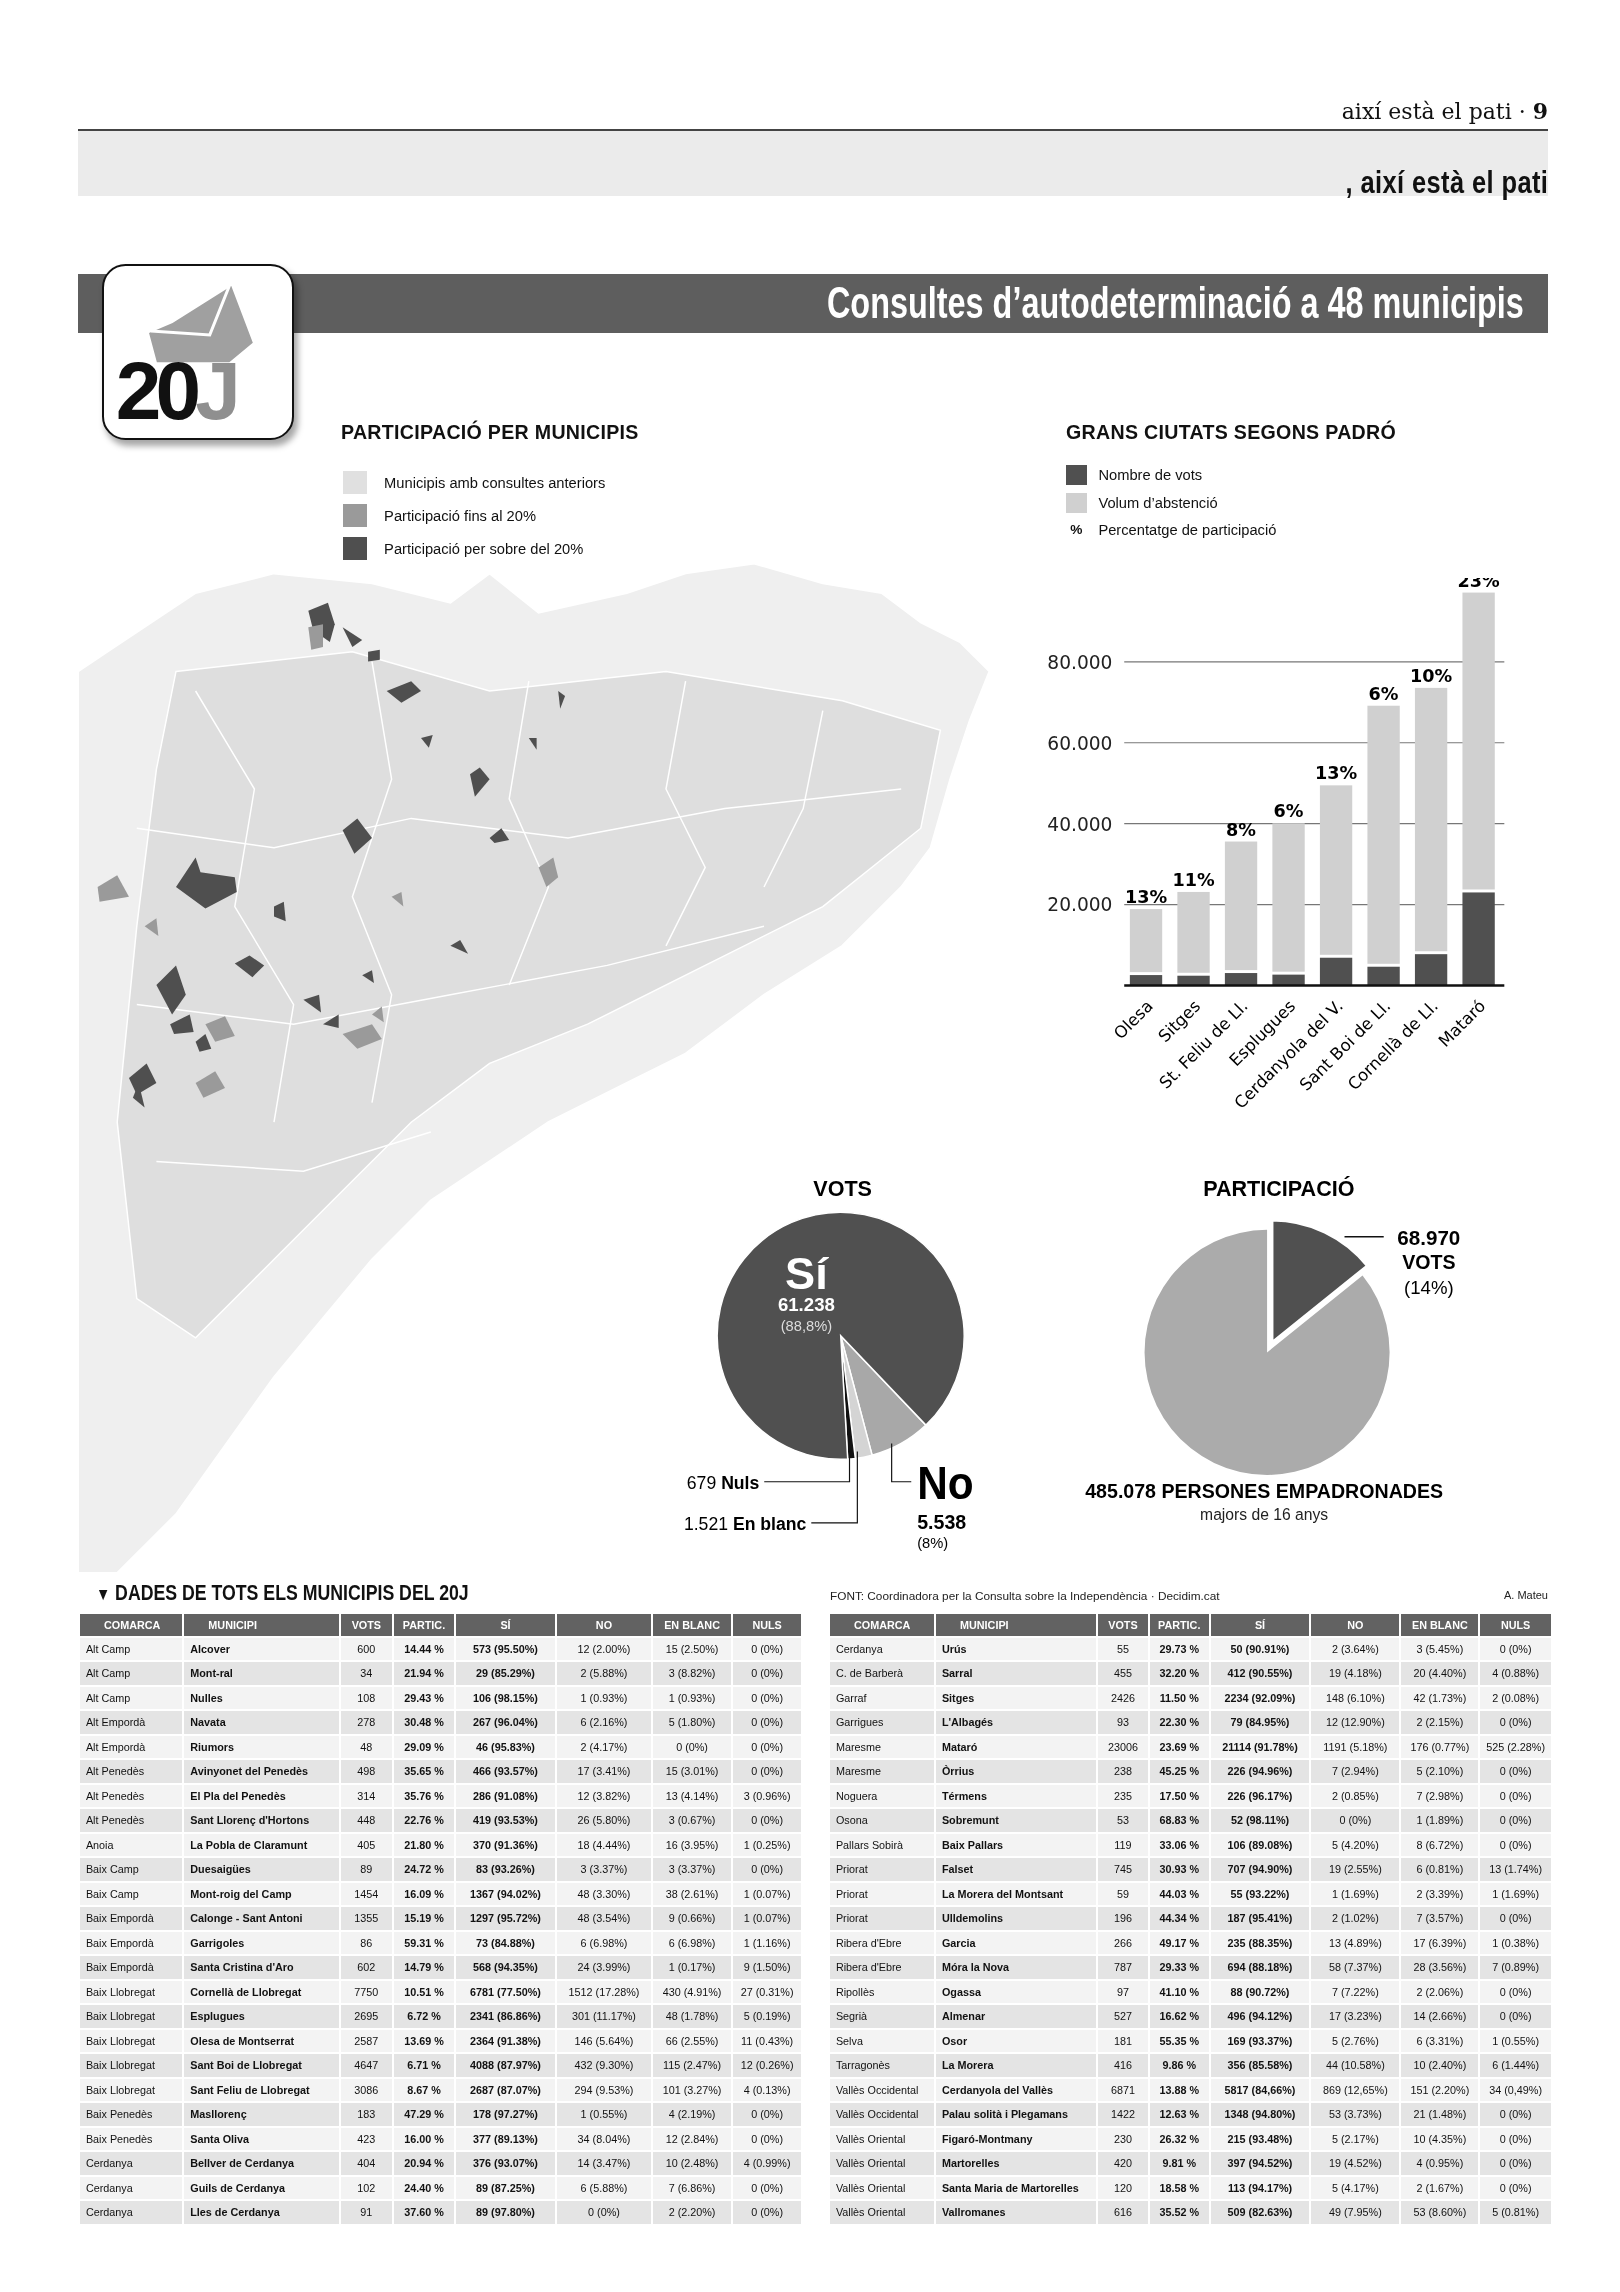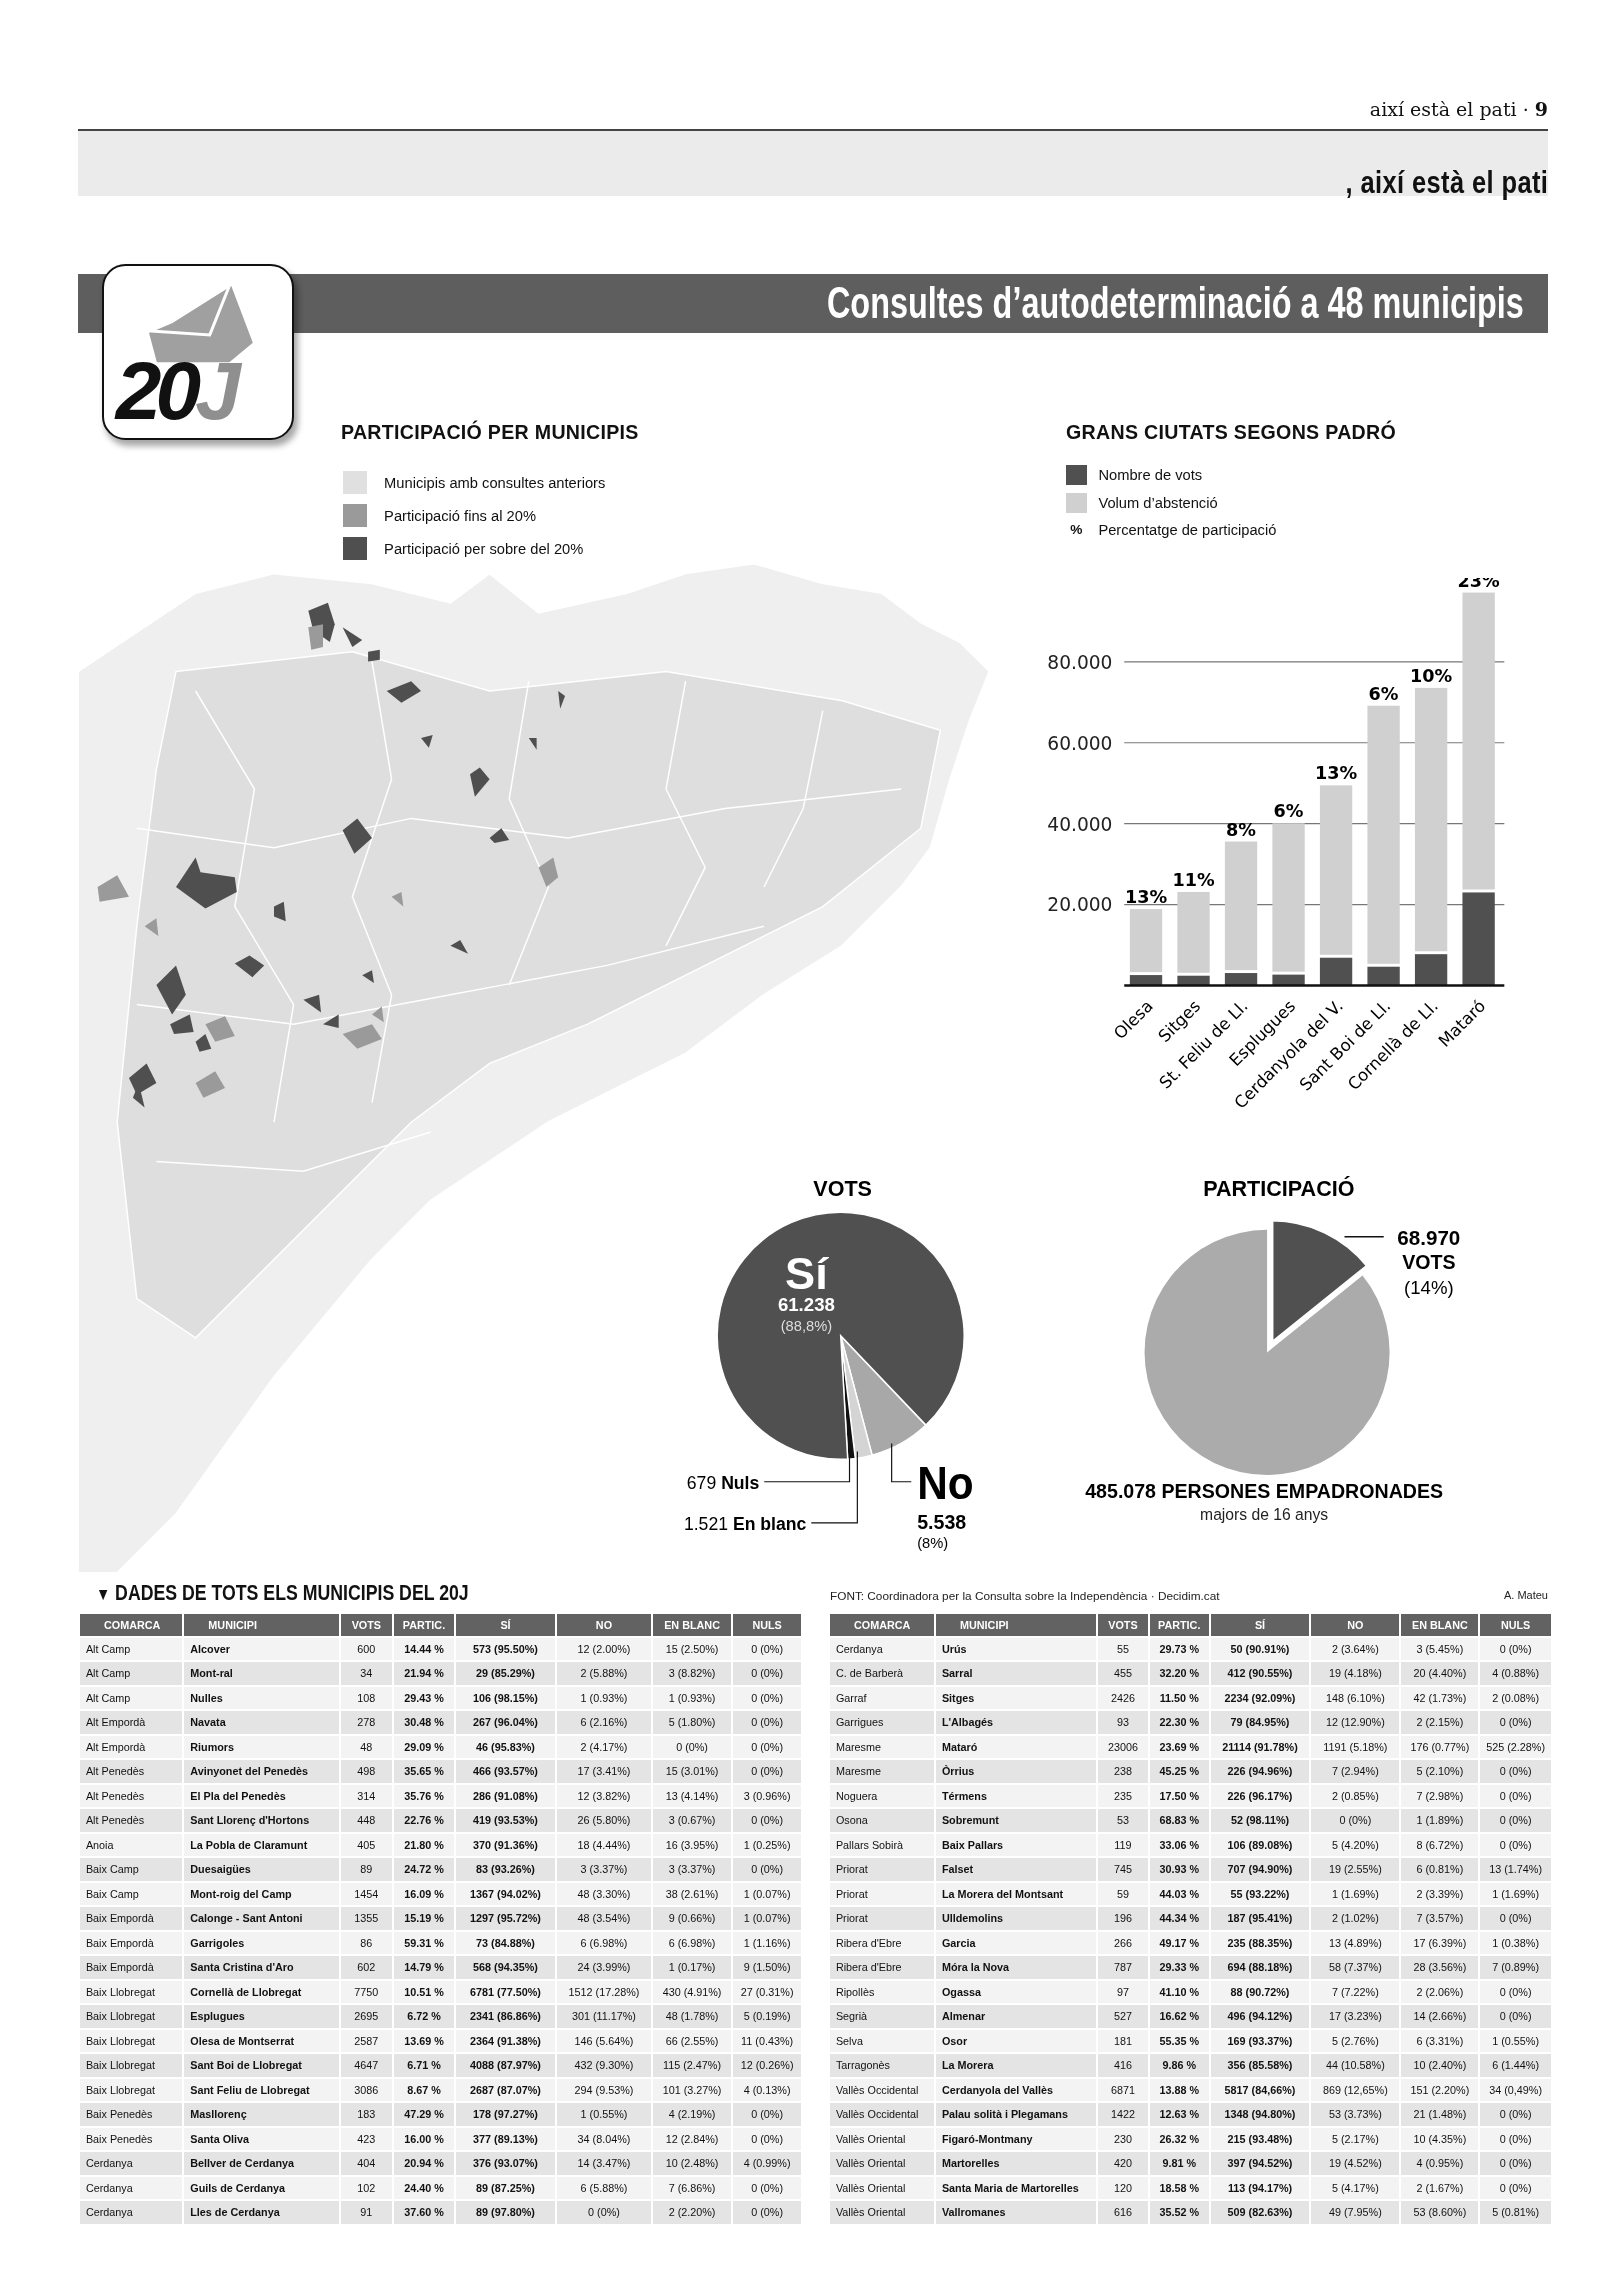--- a/index.html
+++ b/index.html
@@ -1,27 +1,27 @@
 <!DOCTYPE html>
 <html><head>
 <meta charset="utf-8">
 <style>
   html, body { margin:0; padding:0; background:#fff; }
   body { width:1620px; height:2293px; position:relative; overflow:hidden; font-family:"Liberation Sans", sans-serif; color:#111; }
   .abs { position:absolute; }
   .serif { font-family:"DejaVu Serif", serif; }
   #masthead-left { left:78px; top:98px; font-size:16.7px; letter-spacing:0.3px;margin-top:36px; }
-  #masthead-right { right:72px; top:98px; font-size:19px; }
+  #masthead-right { right:72px; top:98px; font-size:22px; }
   #masthead-right b { font-weight:bold; }
   #rule { left:78px; top:129px; width:1470px; height:2px; background:#444; }
   #band { left:78px; top:131px; width:1470px; height:65px; background:#ebebeb; }
   #section-title { right:72px; top:165px; font-size:31px; font-weight:bold; transform:scaleX(0.82); transform-origin:right center; letter-spacing:0.5px; }
   #title-band { left:78px; top:274px; width:1470px; height:59px; background:#5e5e5e; }
   #main-title { right:96px; top:277px; color:#fff; font-size:45px; font-weight:bold; transform:scaleX(0.72); transform-origin:right center; white-space:nowrap; }
-  #logo { left:102px; top:264px; width:188px; height:172px; background:#fff; border:2.9px solid #111; border-radius:23.5px; box-shadow:3.9px 5.9px 5.9px rgba(0,0,0,0.35); overflow:hidden;font-style:italic; }
+  #logo { left:102px; top:264px; width:188px; height:172px; background:#fff; border:2.9px solid #111; border-radius:23.5px; box-shadow:3.9px 5.9px 5.9px rgba(0,0,0,0.35); overflow:hidden; }
   #logo-text { position:absolute; left:11.8px; top:84px; font-size:82px; font-weight:900; letter-spacing:-5.9px; line-height:82px; }
   #logo-text .j { color:#8f8f8f; }
   .section-h { font-weight:bold; font-size:19.6px; letter-spacing:0.3px; }
   .legend-row { display:flex; align-items:center; font-size:14.7px; }
   .swatch { width:23.5px; height:23.5px; margin-right:17.6px; }
   #map { left:78px; top:534px; width:931px; height:1049px; }
   #bar-chart { left:1039px; top:578px; width:529px; height:578px; }
   .tick { font-size:19px; fill:#222; font-family:"DejaVu Sans", sans-serif; }
   .pct { font-size:18px; font-weight:bold; font-family:"DejaVu Sans", sans-serif; }
   .cat { font-size:17px; font-family:"DejaVu Sans", sans-serif; }

